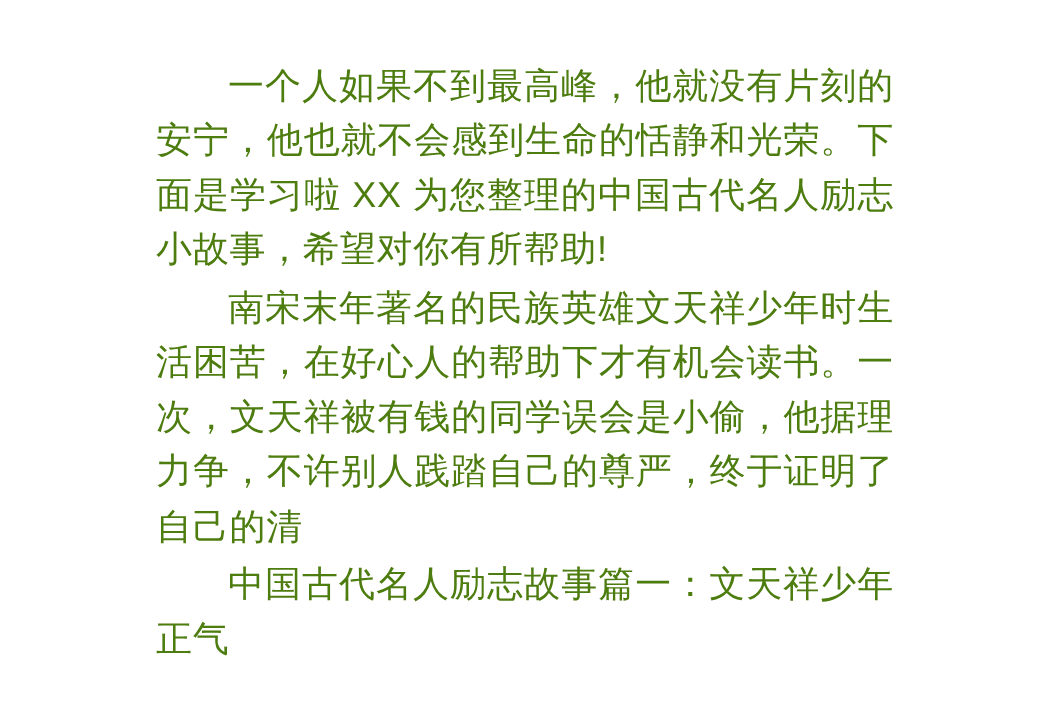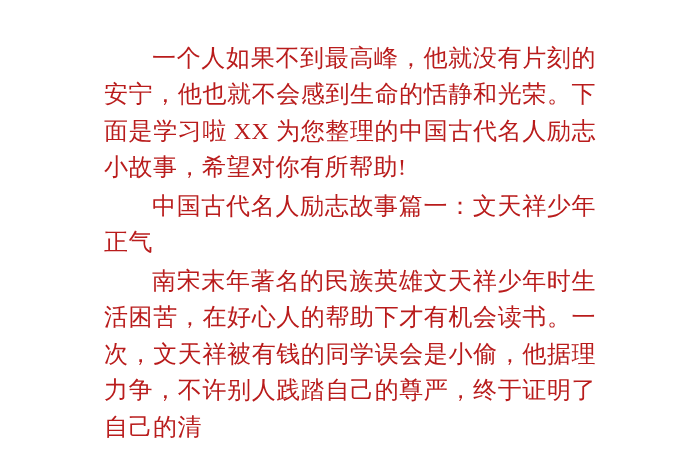--- a/index.html
+++ b/index.html
@@ -15,40 +15,40 @@
   }
   .page {
     position: relative;
     width: 700px;
     height: 470px;
     background: #ffffff;
     box-sizing: border-box;
     padding: 40px 104px 0 104px;
   }
   .doc-body {
-    font-family: Liberation Serif, serif;
+    font-family: Liberation Sans, sans-serif;
     font-size: 24px;
     line-height: 1.52;
-    color: #b91c1c;
+    color: #4d7c0f;
     text-align: justify;
     text-justify: inter-ideograph;
     letter-spacing: 0.5px;
   }
   .para {
     margin: 0 0 2px 0;
     text-indent: 2em;
     white-space: pre-wrap;
     word-break: break-all;
   }
   .para.last {
     overflow: hidden;
   }
 </style>
 </head>
 <body>
 
 <div class="page">
   <div class="doc-body">
     <p class="para">一个人如果不到最高峰，他就没有片刻的安宁，他也就不会感到生命的恬静和光荣。下面是学习啦 XX 为您整理的中国古代名人励志小故事，希望对你有所帮助!</p>
+    <p class="para last">南宋末年著名的民族英雄文天祥少年时生活困苦，在好心人的帮助下才有机会读书。一次，文天祥被有钱的同学误会是小偷，他据理力争，不许别人践踏自己的尊严，终于证明了自己的清</p>
     <p class="para">中国古代名人励志故事篇一：文天祥少年正气</p>
-    <p class="para last">南宋末年著名的民族英雄文天祥少年时生活困苦，在好心人的帮助下才有机会读书。一次，文天祥被有钱的同学误会是小偷，他据理力争，不许别人践踏自己的尊严，终于证明了自己的清</p>
   </div>
 </div>
 
 </body></html>

